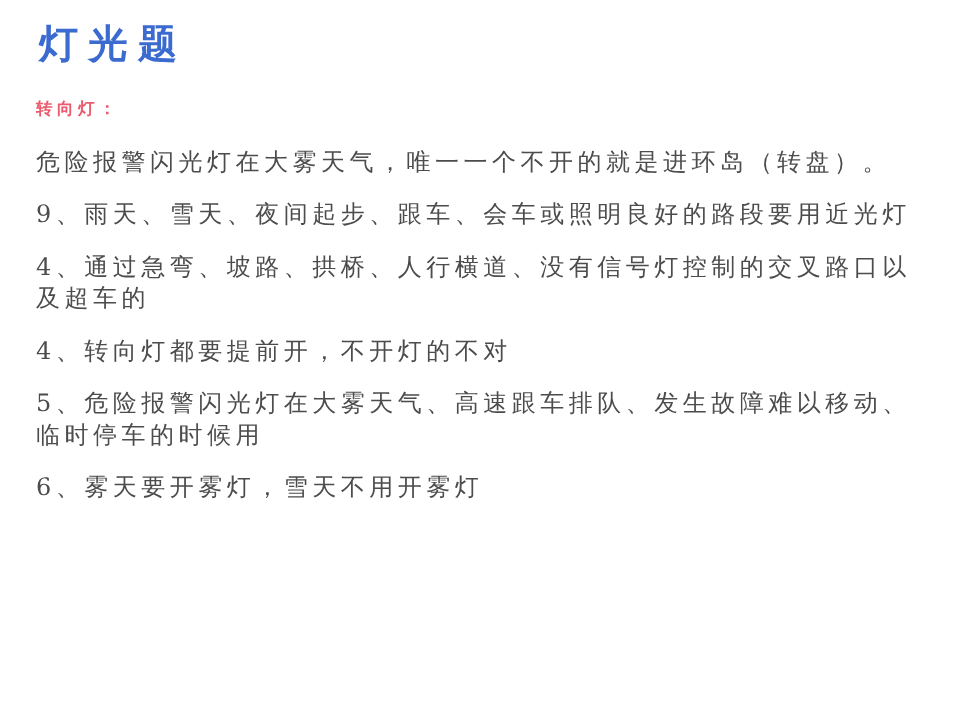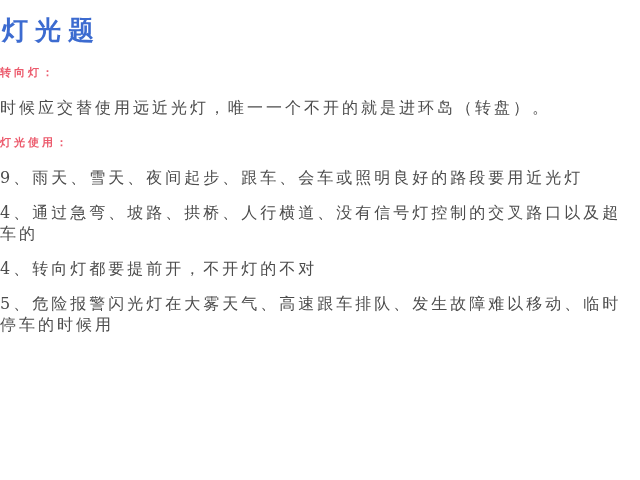--- a/index.html
+++ b/index.html
@@ -10,21 +10,21 @@
   body {
     width: 640px;
     height: 480px;
     overflow: hidden;
     font-family: "DejaVu Serif", "Liberation Serif", serif;
   }
   .page {
     box-sizing: border-box;
     width: 640px;
     height: 432px;
-    padding: 14px 14px 0 0;
+    padding: 14px 14px 0 24px;
     background: var(--background, #ffffff);
   }
   .doc-title {
     margin: 0 0 16px 2px;
     font-size: 26px;
     line-height: 32px;
     font-weight: bold;
     letter-spacing: 7px;
     color: var(--title-blue, #3c6bd0);
   }
@@ -47,28 +47,28 @@
 </style>
 </head>
 <body>
 
 <div class="page">
 
   <h1 class="doc-title">灯光题</h1>
 
   <p class="section-heading">转向灯：</p>
 
-  <p class="body-text">时候应交替使用远近光灯，唯一一个不开的就是进环岛（转盘）。</p>
+  <p class="body-text">危险报警闪光灯在大雾天气，唯一一个不开的就是进环岛（转盘）。</p>
 
-  <p class="section-heading">灯光使用：</p>
 
   <p class="body-text">9、雨天、雪天、夜间起步、跟车、会车或照明良好的路段要用近光灯</p>
 
 
   <p class="body-text">4、通过急弯、坡路、拱桥、人行横道、没有信号灯控制的交叉路口以及超车的</p>
 
 
   <p class="body-text">4、转向灯都要提前开，不开灯的不对</p>
 
   <p class="body-text">5、危险报警闪光灯在大雾天气、高速跟车排队、发生故障难以移动、临时停车的时候用</p>
 
+  <p class="body-text">6、雾天要开雾灯，雪天不用开雾灯</p>
 
 </div>
 
 </body></html>

